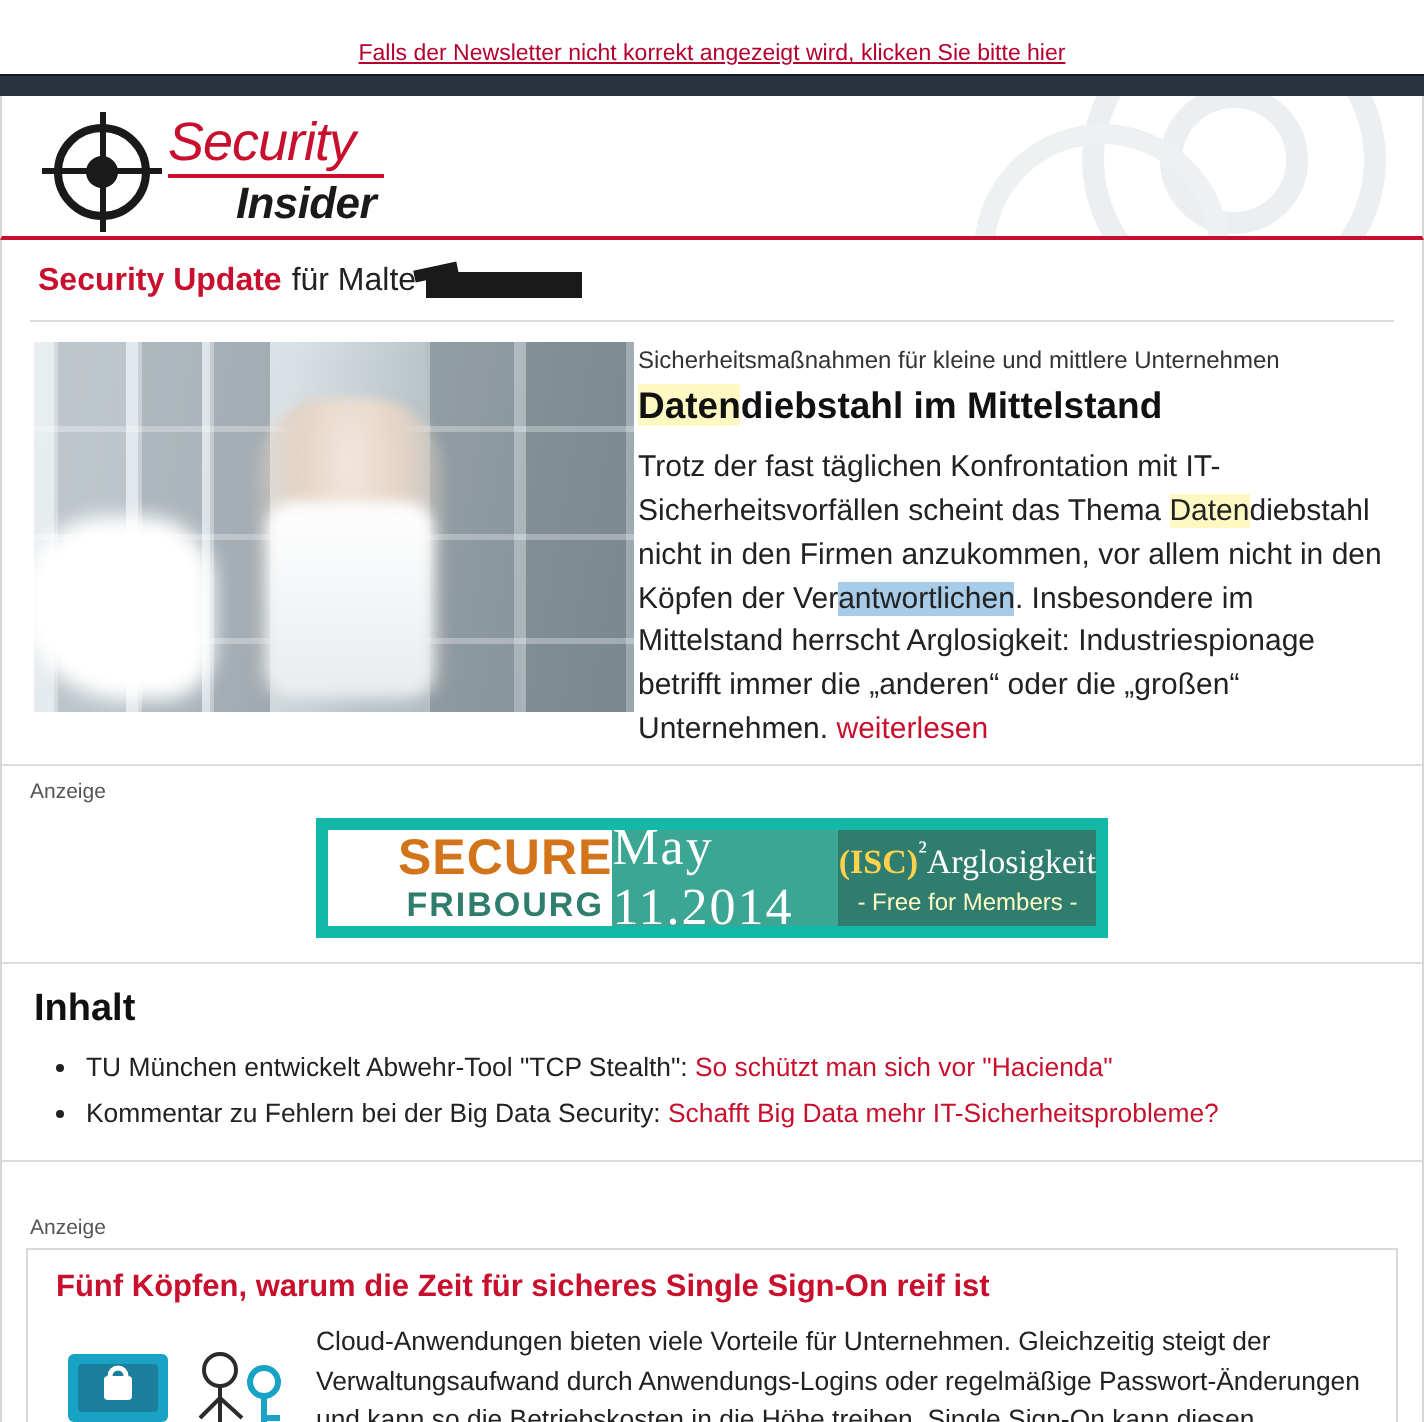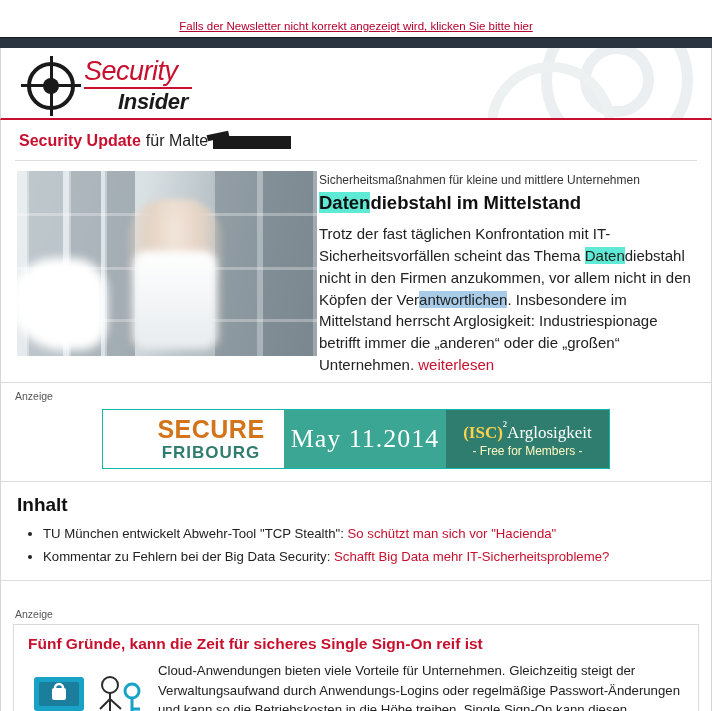--- a/index.html
+++ b/index.html
@@ -273,21 +273,21 @@
     line-height: 1.25;
   }
   .lead-head {
     font-size: 18.5px;
     font-weight: bold;
     color: #111;
     margin: 2px 0 10px 0;
     line-height: 1.15;
   }
   .hl-yellow {
-    background: #5eead4;
+    background: #fef9c3;
   }
   .hl-blue {
     background: #a8cbe8;
   }
   .lead-body {
     font-size: 15px;
     line-height: 1.45;
     color: #222;
   }
   .lead-body a {
@@ -301,24 +301,24 @@
     color: #555;
     padding: 7px 0 5px 14px;
     border-top: 1px solid #dcdcdc;
   }
   .ad1-wrap {
     display: flex;
     justify-content: center;
     padding: 2px 0 12px 0;
   }
   .ad1 {
-    width: 508px;
+    width: 396px;
     height: 60px;
     display: flex;
-    border: 1px solid #14b8a6;
+    border: 6px solid #14b8a6;
     box-sizing: border-box;
     padding-left: 35px;
   }
   .ad1-a {
     width: 146px;
     background: #ffffff;
     display: flex;
     flex-direction: column;
     align-items: center;
     justify-content: center;
@@ -516,21 +516,21 @@
         <li><span>TU München entwickelt Abwehr-Tool "TCP Stealth": </span><a href="#">So schützt man sich vor "Hacienda"</a></li>
         <li><span>Kommentar zu Fehlern bei der Big Data Security: </span><a href="#">Schafft Big Data mehr IT-Sicherheitsprobleme?</a></li>
       </ul>
     </div>
 
     <div class="gap-band"></div>
 
     <div class="anzeige-label2">Anzeige</div>
 
     <div class="sponsored">
-      <div class="sponsored-title">Fünf Gründe, kann die Zeit für sicheres Single Sign-On reif ist</div>
+      <div class="sponsored-title">Fünf Köpfen, warum die Zeit für sicheres Single Sign-On reif ist</div>
       <div class="sponsored-body">
         <div class="sp-illus">
           <svg width="118" height="76" viewBox="0 0 118 76">
             <rect x="6" y="16" width="50" height="34" rx="3" fill="#17a2c6"></rect>
             <rect x="11" y="21" width="40" height="24" rx="2" fill="#1b7e9c"></rect>
             <rect x="24" y="27" width="14" height="12" rx="2" fill="#ffffff"></rect>
             <path d="M27 27 a4 4 0 0 1 8 0" fill="none" stroke="#ffffff" stroke-width="2.5"></path>
             <rect x="1" y="50" width="60" height="6" rx="2" fill="#0f6e8a"></rect>
             <circle cx="82" cy="24" r="8" fill="none" stroke="#2b2b2b" stroke-width="2"></circle>
             <path d="M82 32 L82 56 M82 38 L72 48 M82 38 L93 48 M82 56 L73 68 M82 56 L92 68" stroke="#2b2b2b" stroke-width="2" fill="none"></path>

